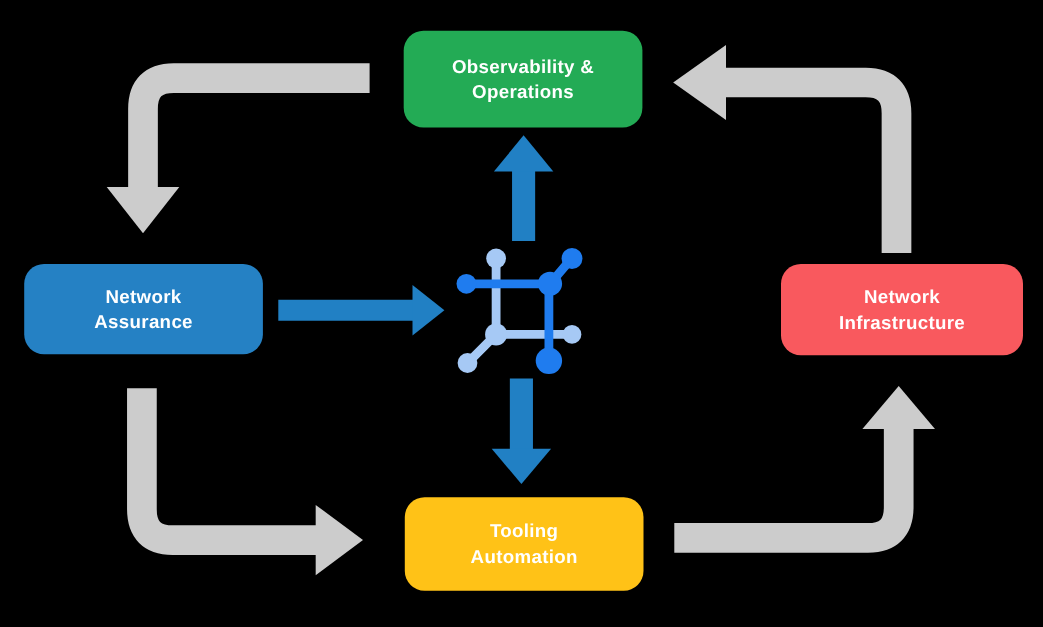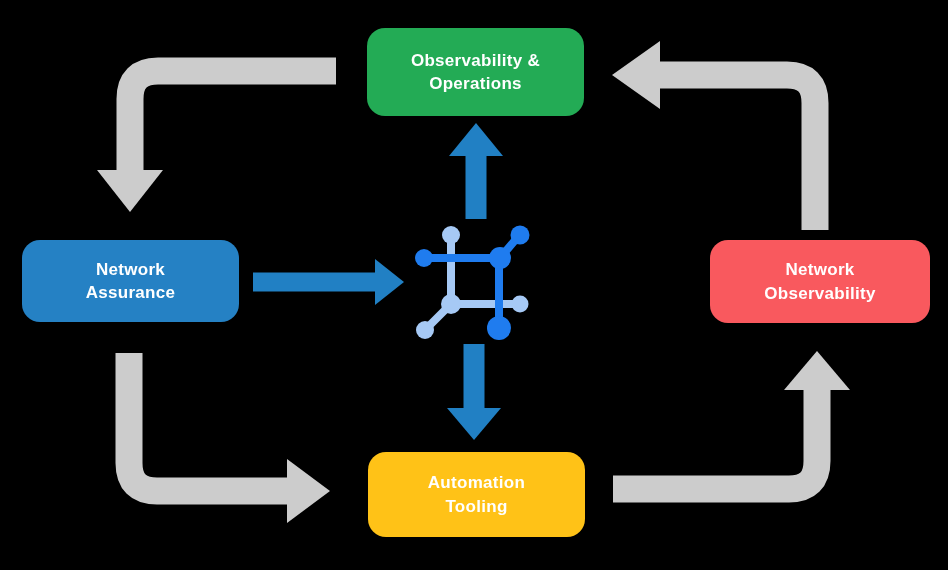--- a/index.html
+++ b/index.html
@@ -71,28 +71,28 @@
   <div class="node node-operations">
     <div>
       <span>Network</span>
       <span>Assurance</span>
     </div>
   </div>
 
   <div class="node node-infrastructure">
     <div>
       <span>Network</span>
-      <span>Observability</span>
+      <span>Infrastructure</span>
     </div>
   </div>
 
   <div class="node node-automation">
     <div>
+      <span>Tooling</span>
       <span>Automation</span>
-      <span>Tooling</span>
     </div>
   </div>
 
   <svg class="center-icon" viewBox="0 0 126 126" xmlns="http://www.w3.org/2000/svg">
 
     <g stroke="var(--icon-light)" stroke-width="8" fill="var(--icon-light)" stroke-linecap="round">
       <line x1="38" y1="12" x2="38" y2="81" fill="none"></line>
       <line x1="38" y1="81" x2="86" y2="81" fill="none"></line>
       <line x1="38" y1="81" x2="14" y2="105" fill="none"></line>
       <line x1="86" y1="81" x2="102" y2="81" fill="none"></line>

